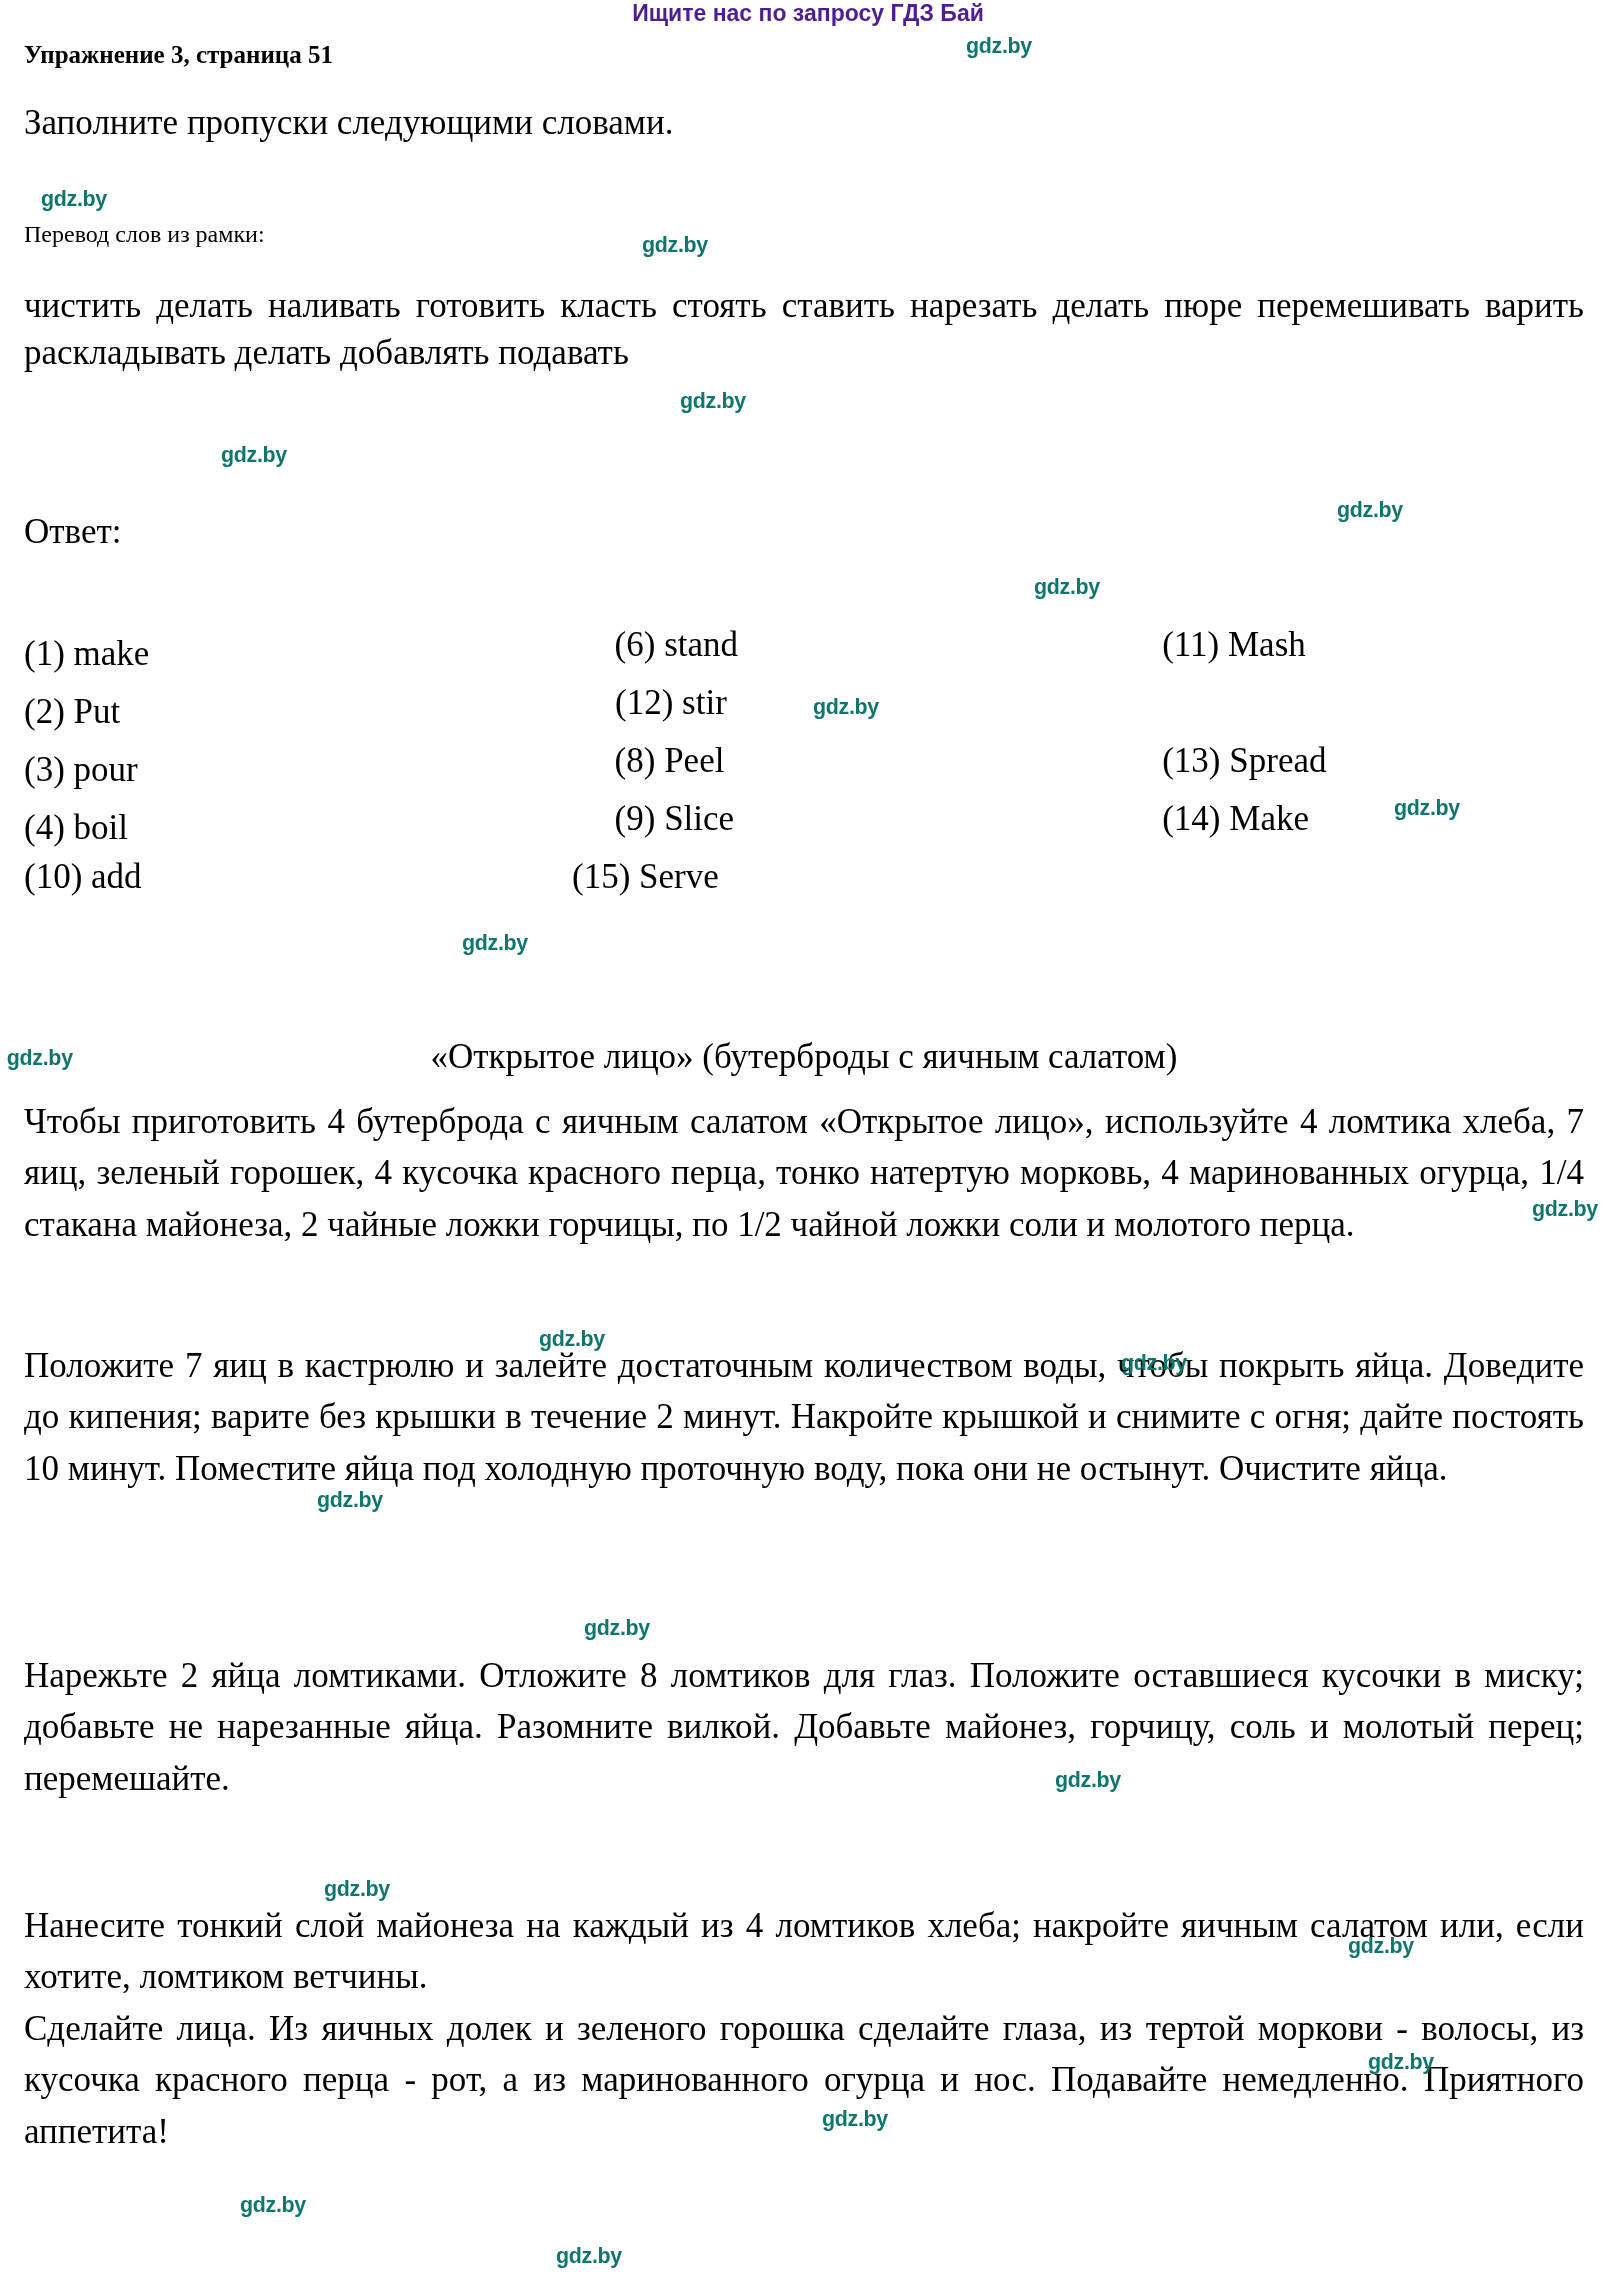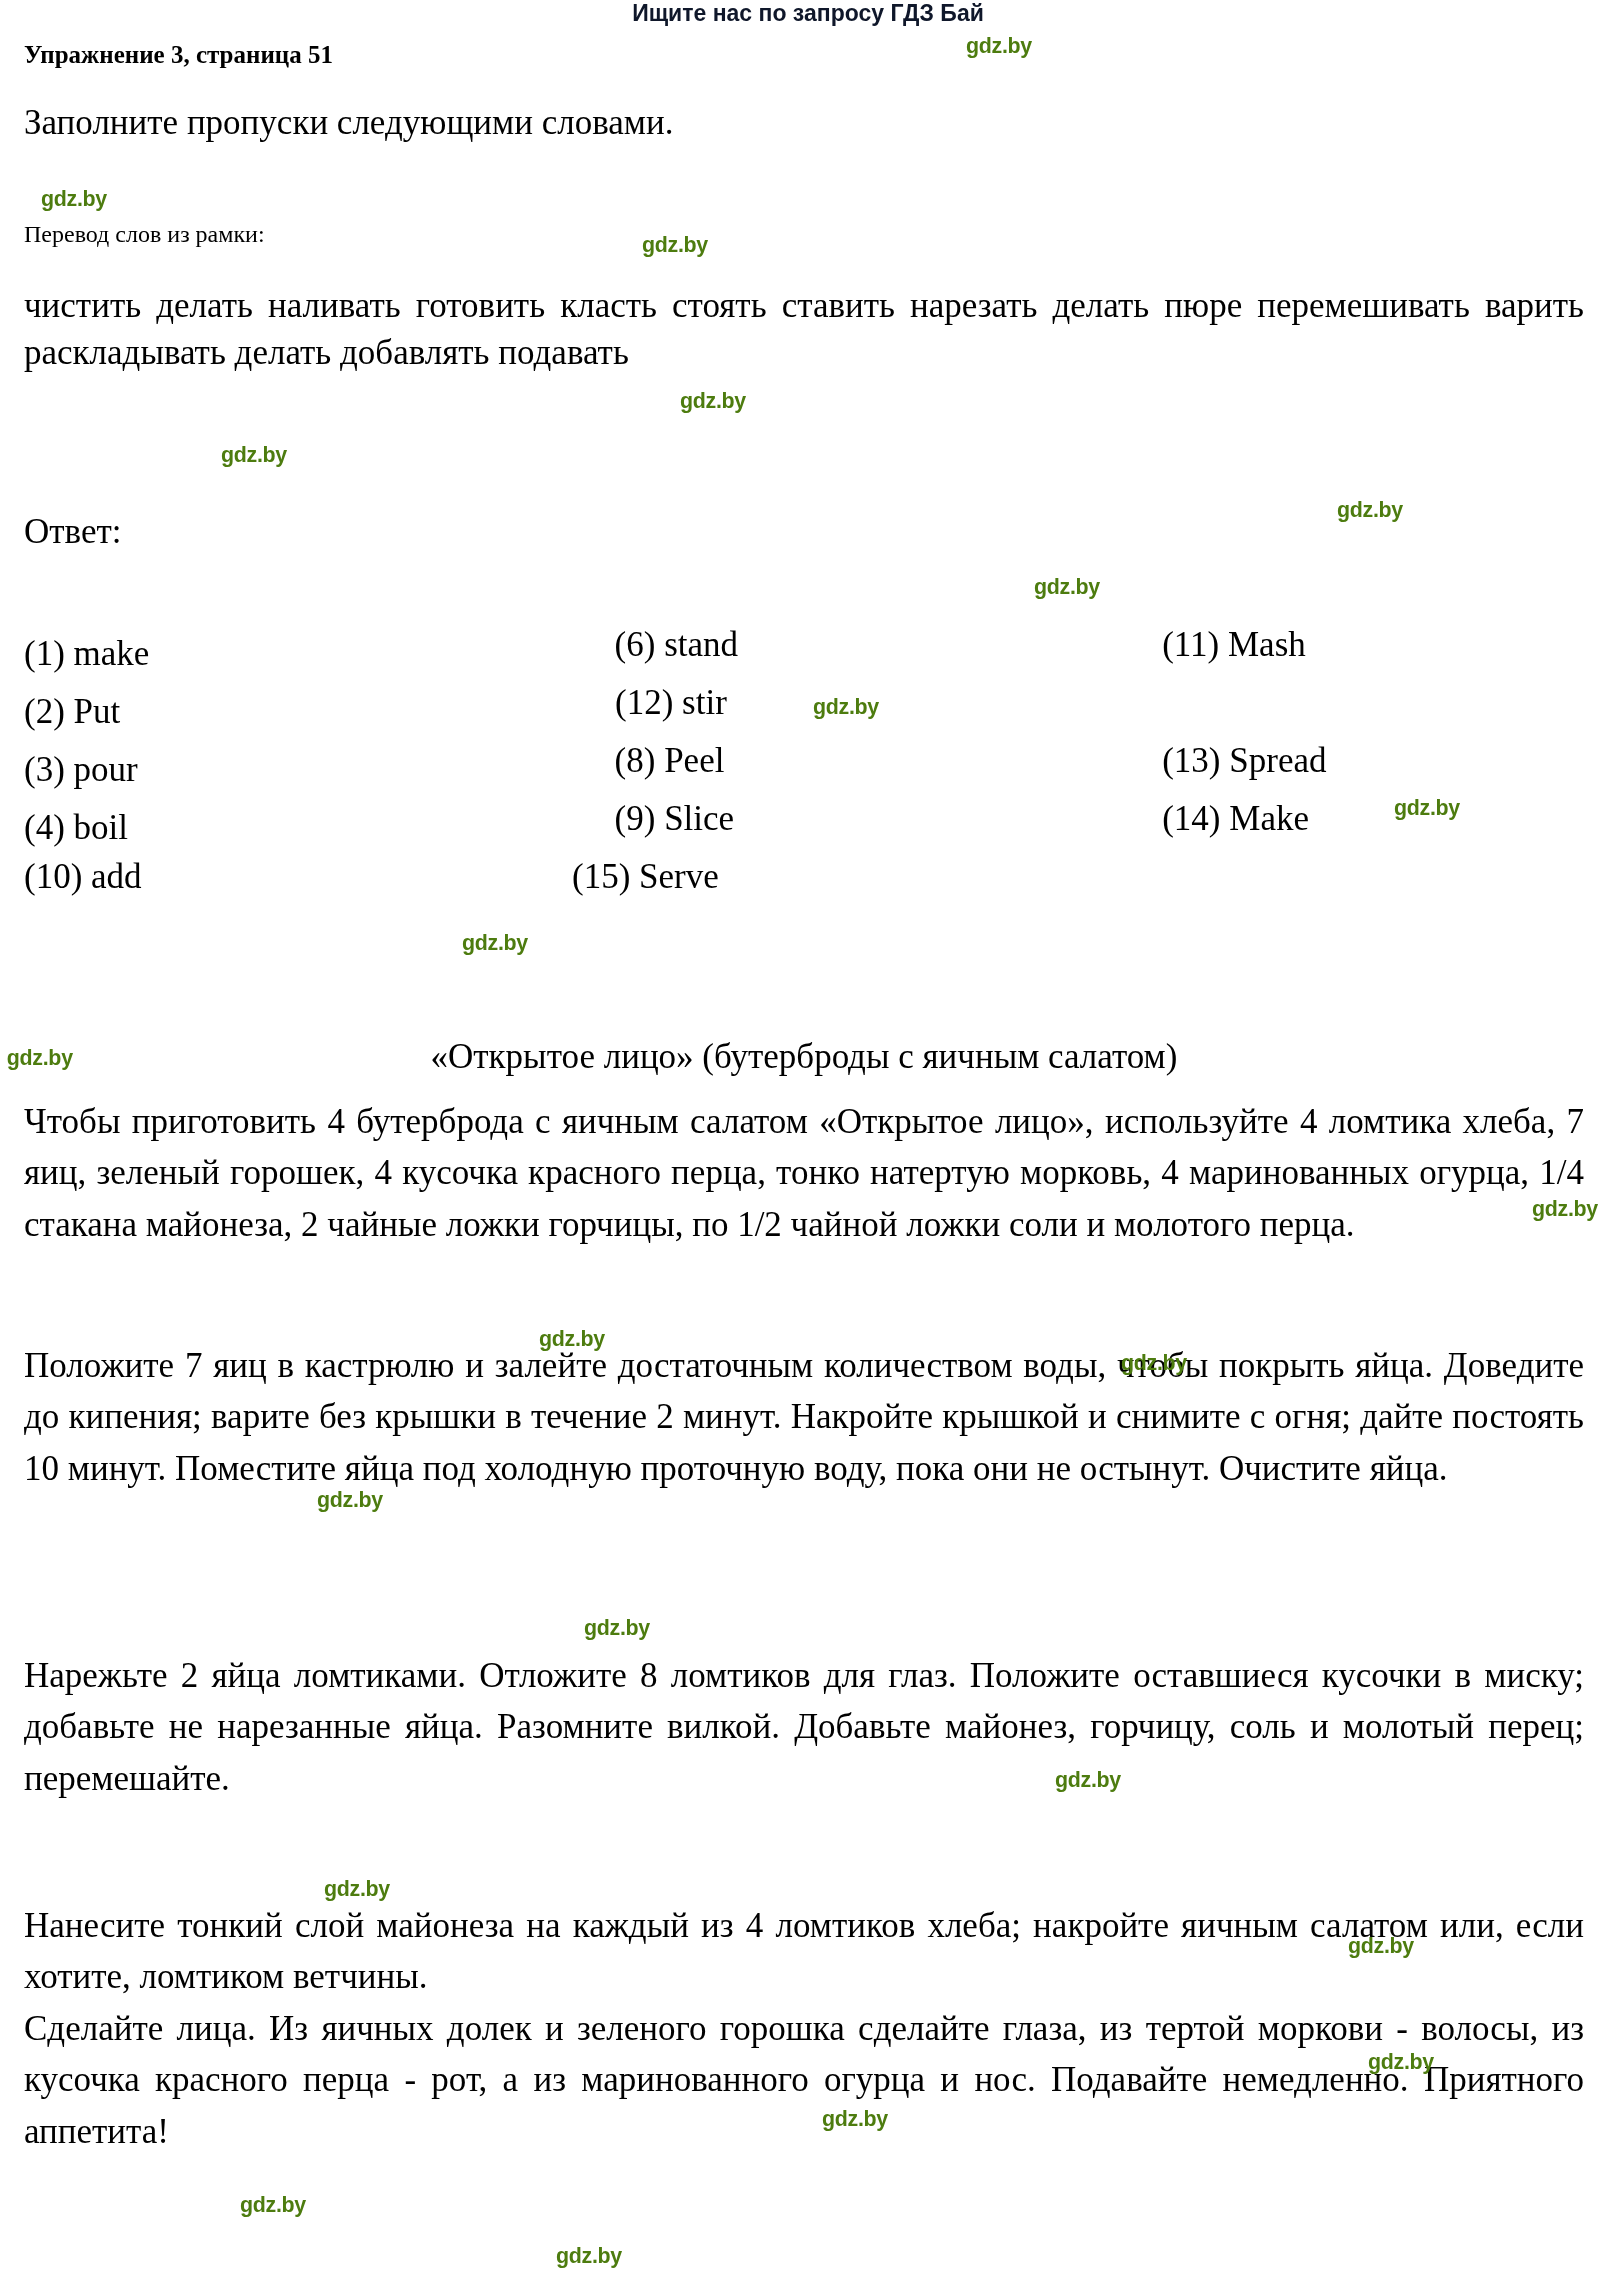--- a/index.html
+++ b/index.html
@@ -22,21 +22,21 @@
     width: 1616px;
     height: 2273px;
   }
 
   
   .wm {
     position: absolute;
     font-family: "Liberation Sans", "DejaVu Sans", sans-serif;
     font-size: 21.4px;
     font-weight: bold;
-    color: #4d7c0f;
+    color: #0f766e;
     white-space: nowrap;
     letter-spacing: -0.3px;
     z-index: 5;
     pointer-events: none;
   }
 
   
   .banner {
     position: absolute;
     top: 0px;
@@ -162,21 +162,21 @@
     font-weight: bold;
     color: #5b1a8c;
     white-space: nowrap;
   }
 </style>
 </head>
 <body>
 
 <div class="page">
 
-  <div class="banner" style="color: #0f172a;">Ищите нас по запросу ГДЗ Бай</div>
+  <div class="banner" style="color: #4c1d95;">Ищите нас по запросу ГДЗ Бай</div>
 
   <div class="content">
 
     <h1 class="title">Упражнение 3, страница 51</h1>
 
     <div class="subtitle">Заполните пропуски следующими словами.</div>
 
     <div class="trans-label">Перевод слов из рамки:</div>
 
     <div class="wordlist">чистить делать наливать готовить класть стоять ставить нарезать делать пюре перемешивать варить раскладывать делать добавлять подавать</div>

